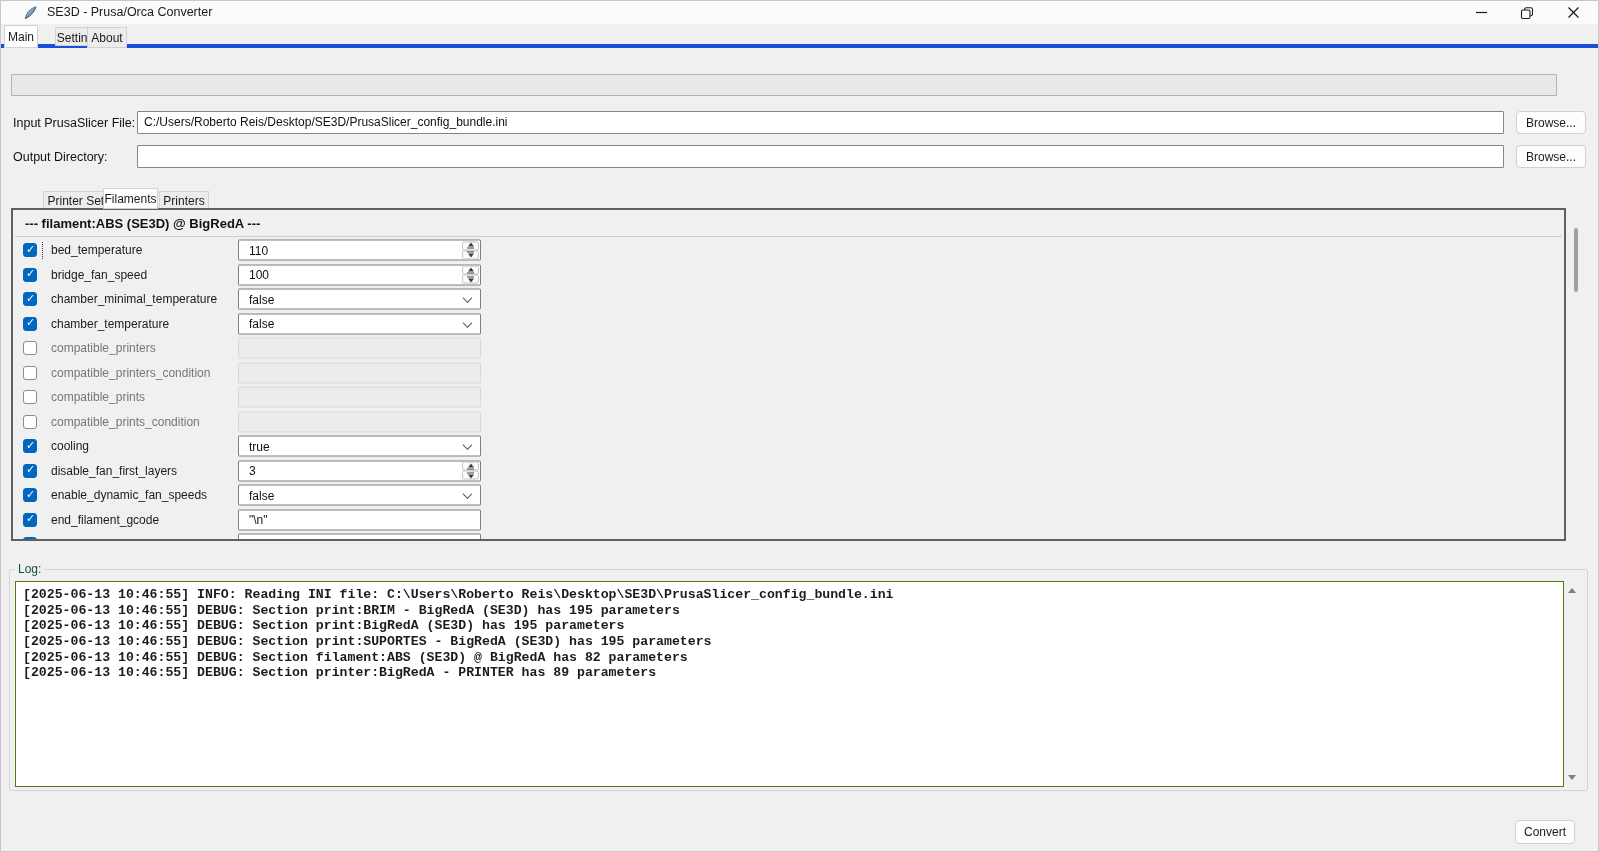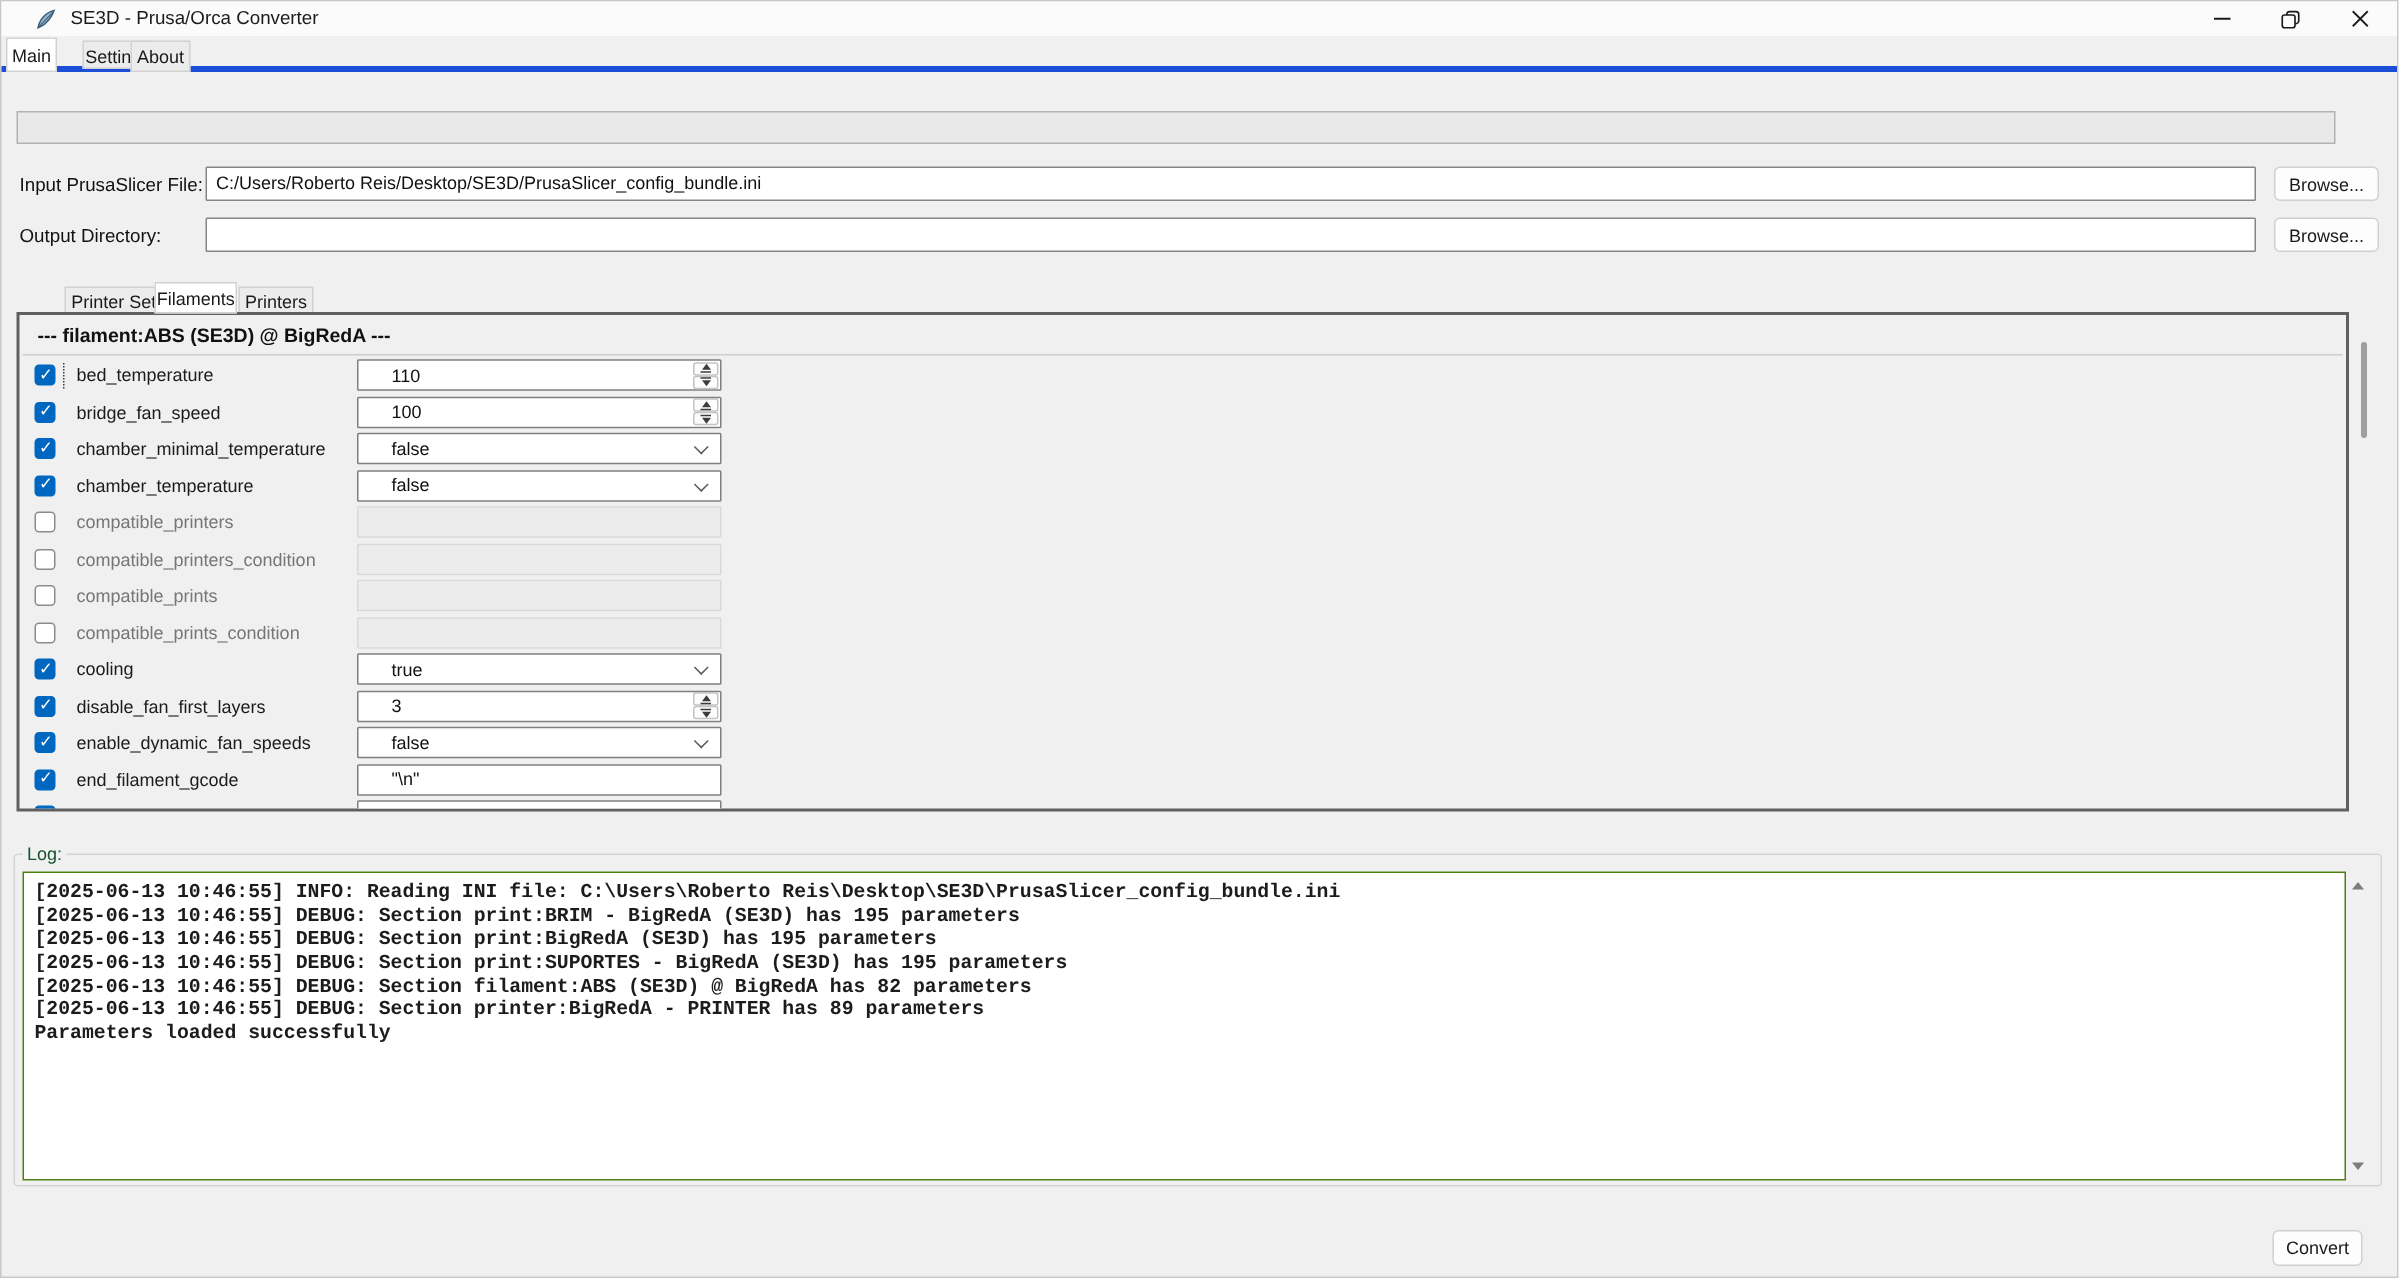--- a/index.html
+++ b/index.html
@@ -45,21 +45,21 @@
   .panel-sep { position:absolute; left:2px; right:2px; top:26px; border-top:1px solid #cdcdcd; }
   .prow { position:absolute; left:0; width:100%; height:24.5px; }
   .cb { position:absolute; left:10px; top:50%; transform:translateY(-50%); width:14px; height:14px; border:1px solid #8c8c8c; border-radius:3px; background:#fff; }
   .cb.checked { background:#0067c0; border-color:#0067c0; }
   .cb .tick { position:absolute; left:2px; top:-1.5px; font-size:11px; color:#fff; }
   .focusline { position:absolute; left:29px; top:4px; height:17px; border-left:1px dotted #3a3a3a; }
   .rlabel { position:absolute; left:38px; top:50%; transform:translateY(-50%); font-size:12px; color:#1b1b1b; white-space:nowrap; }
   .rlabel.dim { color:#767676; }
   .ctrl { position:absolute; left:225px; top:50%; transform:translateY(-50%); width:243px; height:21px; background:#fff; border:1px solid #7f7f7f; border-radius:1px; }
   .ctrl.disabled { background:#ececec; border-color:#d9d9d9; }
-  .ctrl .val { position:absolute; left:22px; top:2.5px; font-size:12px; color:#111; white-space:nowrap; }
+  .ctrl .val { position:absolute; left:10px; top:2.5px; font-size:12px; color:#111; white-space:nowrap; }
   .spinbtn { position:absolute; right:1px; width:17px; height:9px; background:#fcfcfc; border:1px solid #c3c3c3; border-radius:2px; display:flex; flex-direction:column; align-items:center; justify-content:center; }
   .spinbtn.up { top:0.5px; } .spinbtn.down { bottom:0.5px; }
   .tri-up { width:0; height:0; border-left:3px solid transparent; border-right:3px solid transparent; border-bottom:4px solid #3c3c3c; }
   .tri-down { width:0; height:0; border-left:3px solid transparent; border-right:3px solid transparent; border-top:4px solid #3c3c3c; }
   .tbar { width:7px; height:1px; background:#3c3c3c; margin-top:1px; }
   .tbar.above { margin:0 0 1px 0; }
   .chev { position:absolute; right:9px; top:5px; width:7px; height:7px; border-right:1.4px solid #5c5c5c; border-bottom:1.4px solid #5c5c5c; transform:rotate(45deg); }
 
   
   .panel-scroll-thumb { position:absolute; left:1573px; top:227px; width:4px; height:64px; background:#9f9f9f; border-radius:2px; }
@@ -285,21 +285,20 @@
 
   <span class="group-label">Log:</span>
   <div class="groupbox"></div>
   <div class="log-area" id="log-area">
       <div class="log-line">[2025-06-13 10:46:55] INFO: Reading INI file: C:\Users\Roberto Reis\Desktop\SE3D\PrusaSlicer_config_bundle.ini</div>
       <div class="log-line">[2025-06-13 10:46:55] DEBUG: Section print:BRIM - BigRedA (SE3D) has 195 parameters</div>
       <div class="log-line">[2025-06-13 10:46:55] DEBUG: Section print:BigRedA (SE3D) has 195 parameters</div>
       <div class="log-line">[2025-06-13 10:46:55] DEBUG: Section print:SUPORTES - BigRedA (SE3D) has 195 parameters</div>
       <div class="log-line">[2025-06-13 10:46:55] DEBUG: Section filament:ABS (SE3D) @ BigRedA has 82 parameters</div>
       <div class="log-line">[2025-06-13 10:46:55] DEBUG: Section printer:BigRedA - PRINTER has 89 parameters</div>
-      <div class="log-line">Parameters loaded successfully</div>
     </div>
   <div class="log-scrollbar">
     <div class="sb-arrow-up"></div>
     <div class="sb-arrow-down"></div>
   </div>
 
   <div class="btn" id="convert-btn">Convert</div>
 
 </div>
 

